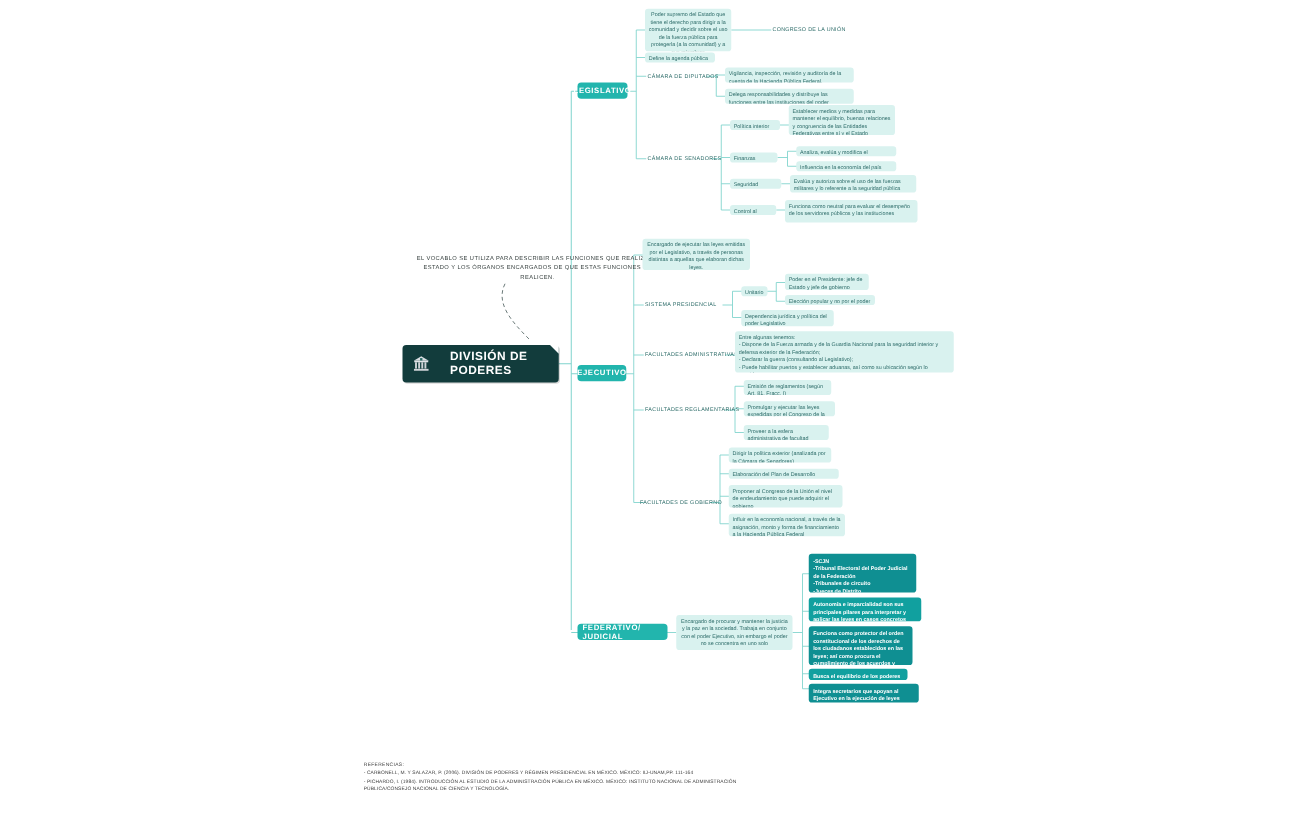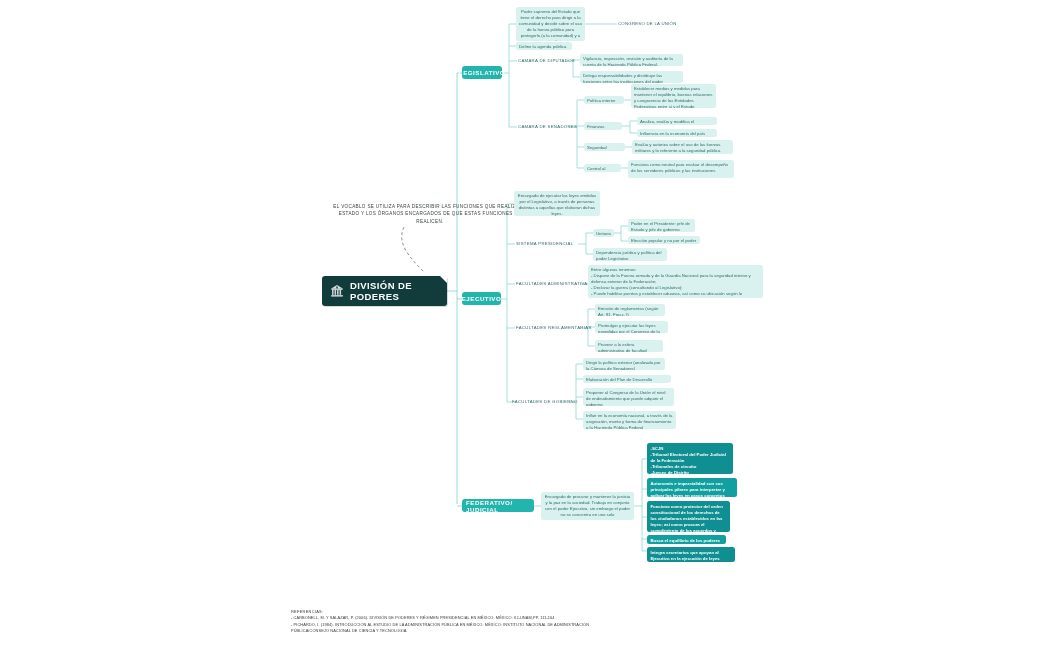--- a/index.html
+++ b/index.html
@@ -5,21 +5,21 @@
   html,body{margin:0;padding:0;background:#ffffff;}
   body{width:1050px;height:650px;position:relative;overflow:hidden;
        font-family:"Liberation Sans", sans-serif;color:#1a4a4a;}
   #canvas{position:absolute;left:0;top:0;width:1050px;height:650px;}
   svg.lines{position:absolute;left:0;top:0;width:1050px;height:650px;pointer-events:none;}
 
   
   .center-node{
     position:absolute;left:322px;top:276px;width:125px;height:30px;
     background:#123c3c;border-radius:3px;
-    display:flex;align-items:center;gap:6px;padding:0 8px;box-sizing:border-box;
+    display:flex;align-items:center;gap:16px;padding:0 8px;box-sizing:border-box;
     box-shadow:1px 1px 0 rgba(0,0,0,.15);
   }
   .center-node .ttl{color:#ffffff;font-size:9.5px;font-weight:bold;letter-spacing:.4px;}
   .corner-fold{position:absolute;right:0;top:0;width:0;height:0;
     border-top:7px solid #ffffff;border-left:7px solid transparent;}
 
   
   .pill{
     position:absolute;background:#22b5ad;border-radius:3px;
     display:flex;align-items:center;justify-content:center;

